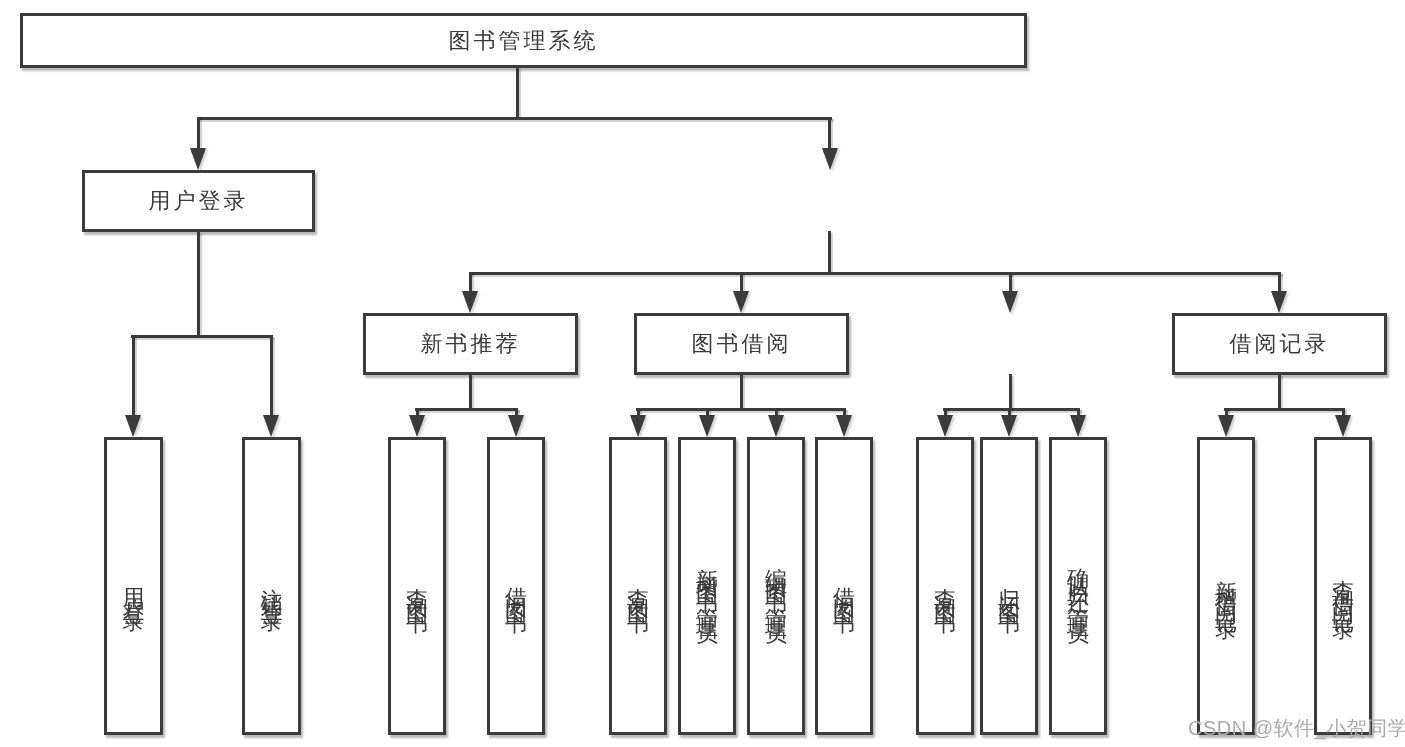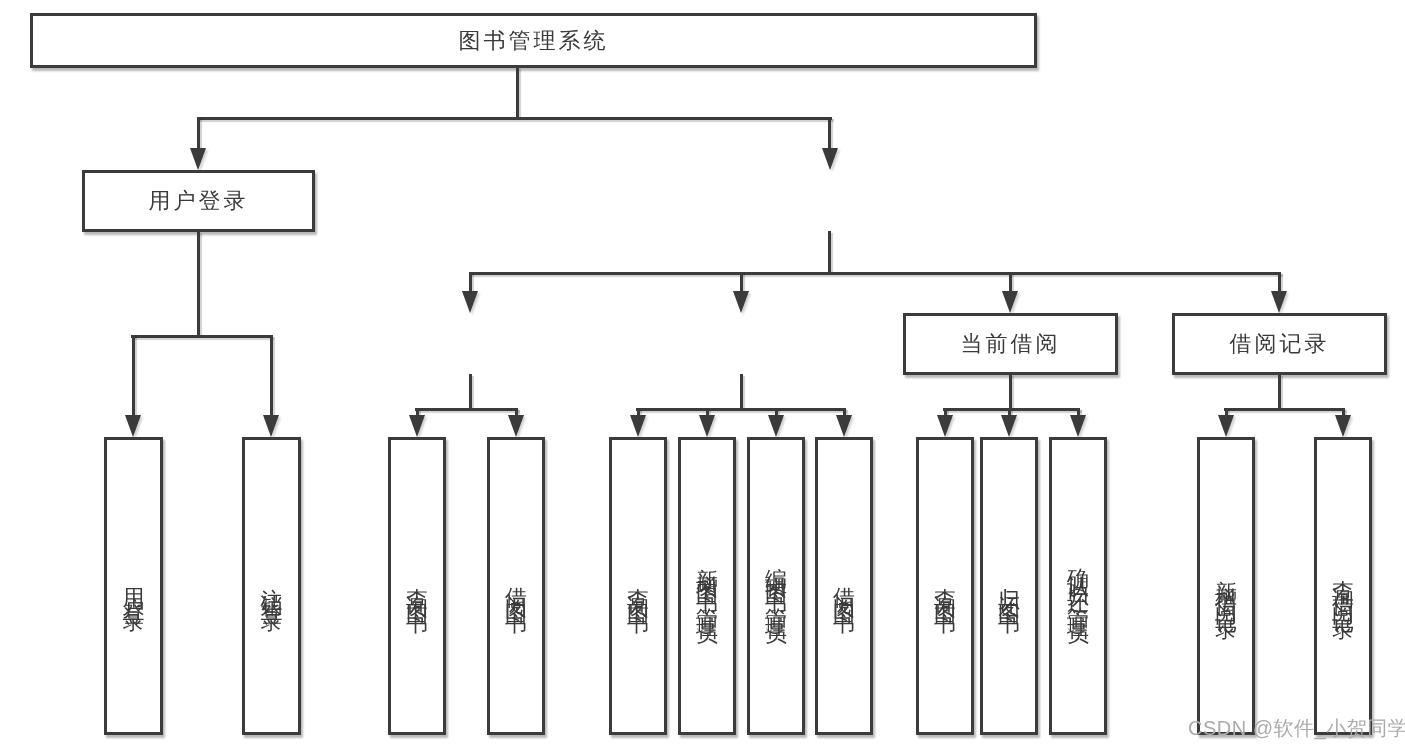--- a/index.html
+++ b/index.html
@@ -49,21 +49,21 @@
     color:#ababab;
     letter-spacing:0.5px;
     white-space:nowrap;
   }
 </style>
 </head>
 <body>
 
 <div id="stage">
 
-  <div class="box" style="left:30px;top:13px;width:1007px;height:55px;">
+  <div class="box" style="left:20px;top:13px;width:1007px;height:55px;">
     <span class="hlabel">图书管理系统</span>
   </div>
 
   <div class="v" style="left:516px;top:67px;height:51px;"></div>
   <div class="h" style="left:197px;top:117px;width:635px;"></div>
   <div class="v" style="left:197px;top:117px;height:34px;"></div>
   <div class="v" style="left:828px;top:117px;height:34px;"></div>
   <div class="arrow" style="left:190px;top:148px;"></div>
   <div class="arrow" style="left:822px;top:148px;"></div>
 
@@ -82,22 +82,25 @@
   <div class="h" style="left:469px;top:272px;width:812px;"></div>
   <div class="v" style="left:469px;top:272px;height:22px;"></div>
   <div class="v" style="left:740px;top:272px;height:22px;"></div>
   <div class="v" style="left:1009px;top:272px;height:22px;"></div>
   <div class="v" style="left:1278px;top:272px;height:22px;"></div>
   <div class="arrow" style="left:462px;top:291px;"></div>
   <div class="arrow" style="left:733px;top:291px;"></div>
   <div class="arrow" style="left:1002px;top:291px;"></div>
   <div class="arrow" style="left:1271px;top:291px;"></div>
 
-  <div class="box" style="left:903px;top:313px;width:215px;height:62px;">
-    <span class="hlabel">当前借阅</span>
+  <div class="box" style="left:363px;top:313px;width:215px;height:62px;">
+    <span class="hlabel">新书推荐</span>
+  </div>
+  <div class="box" style="left:634px;top:313px;width:215px;height:62px;">
+    <span class="hlabel">图书借阅</span>
   </div>
   <div class="box" style="left:1172px;top:313px;width:215px;height:62px;">
     <span class="hlabel">借阅记录</span>
   </div>
 
   <div class="v" style="left:469px;top:374px;height:34px;"></div>
   <div class="h" style="left:415px;top:408px;width:103px;"></div>
   <div class="v" style="left:416px;top:408px;height:10px;"></div>
   <div class="v" style="left:515px;top:408px;height:10px;"></div>
   <div class="arrow" style="left:409px;top:415px;"></div>

